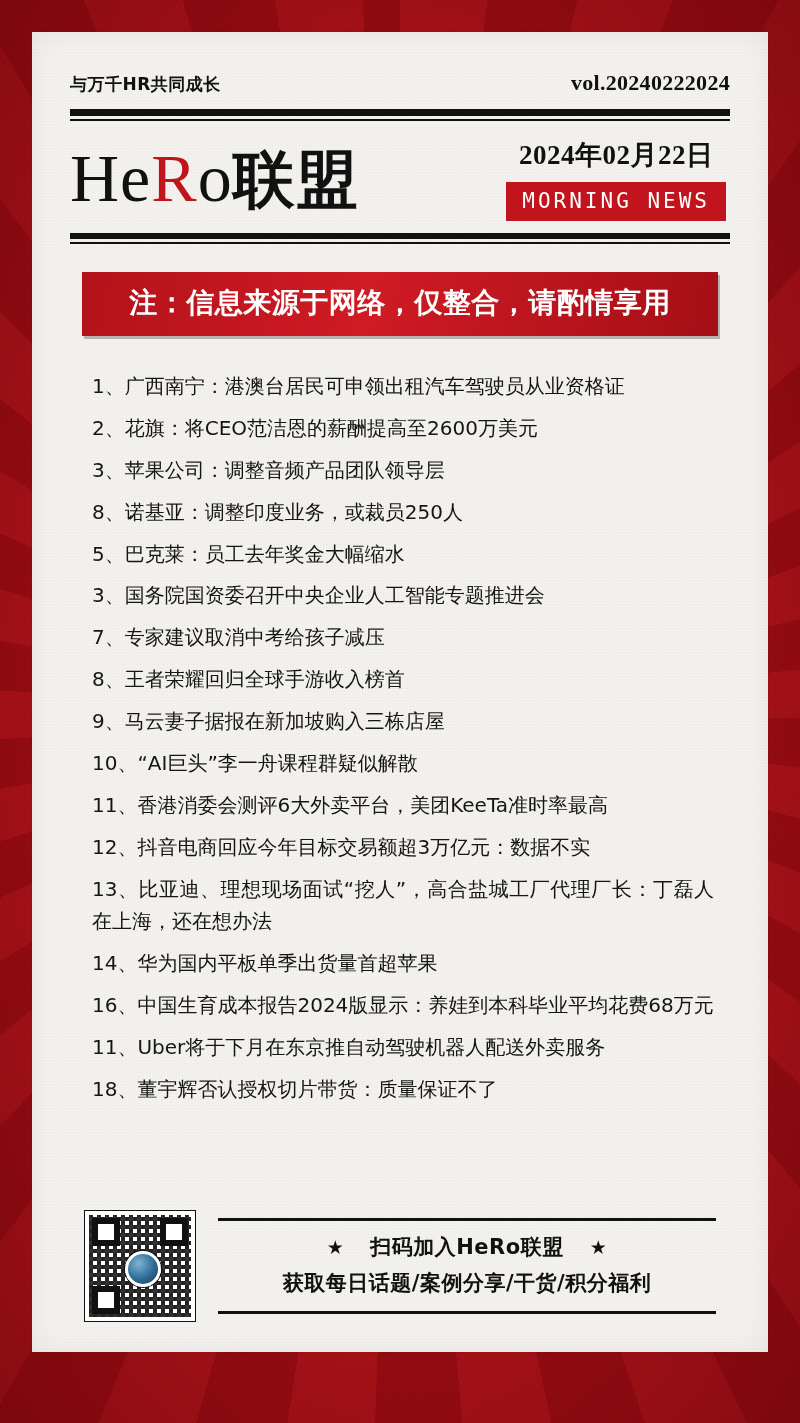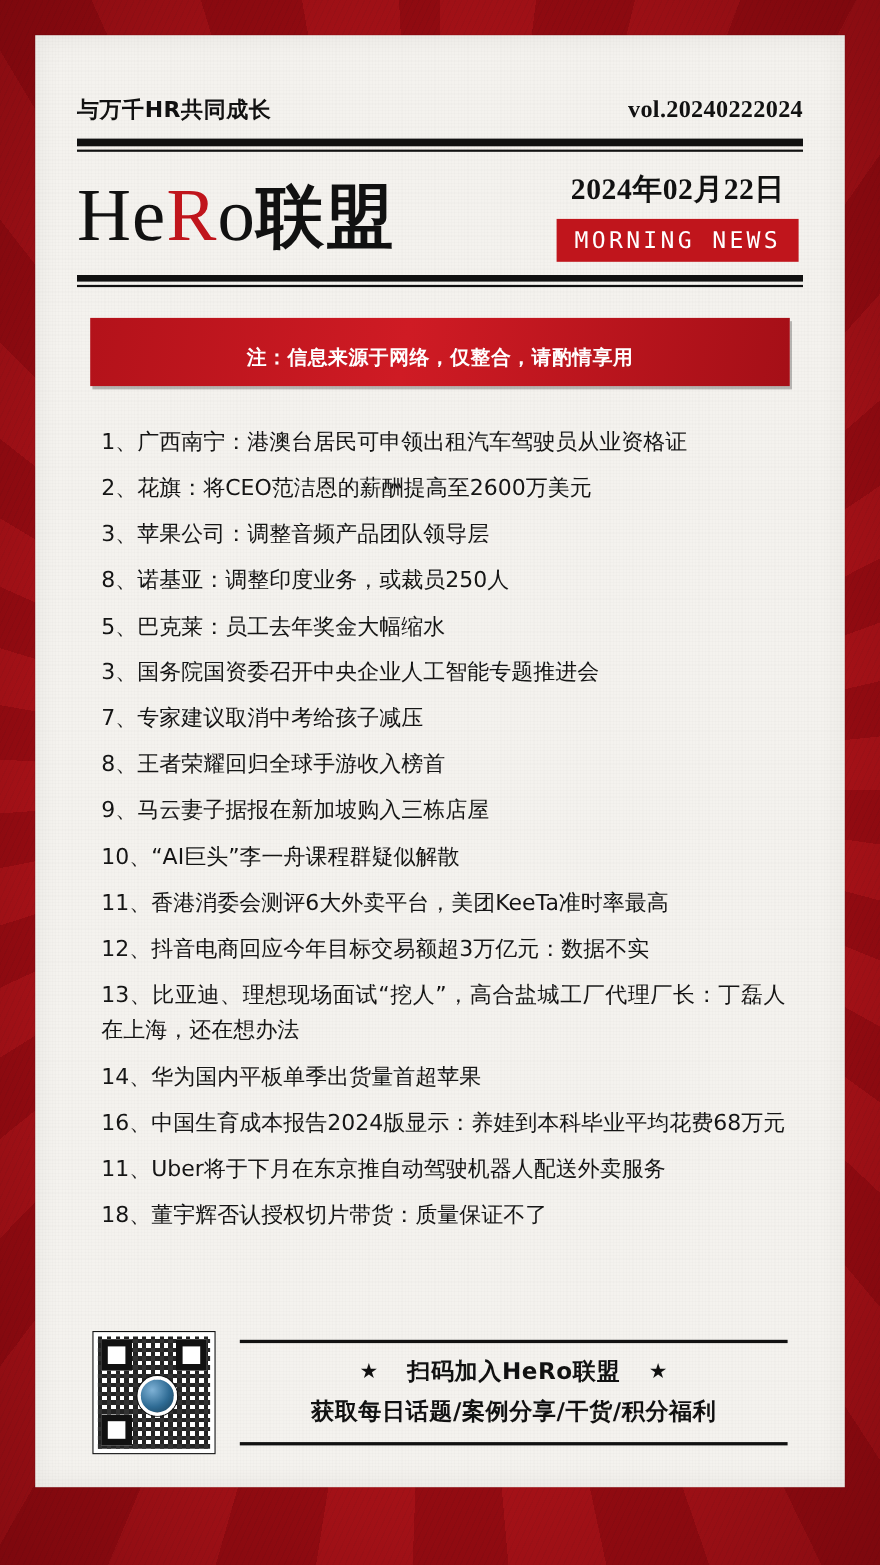--- a/index.html
+++ b/index.html
@@ -83,24 +83,23 @@
   
   .top-row {
     display: flex;
     align-items: baseline;
     justify-content: space-between;
     padding-top: 38px;
   }
   .slogan {
     font-family: "DejaVu Sans", sans-serif;
     font-weight: bold;
-    font-size: 20px;
-    letter-spacing: 0.5px;
-    color: #111;
-    margin-top: 16px;
+    font-size: 17px;
+    letter-spacing: 0.5px;
+    color: #111;
   }
   .vol {
     font-family: "Liberation Serif", serif;
     font-size: 22px;
     font-weight: bold;
     color: #111;
     letter-spacing: 0.3px;
   }
 
   .rule-thick {
@@ -173,23 +172,23 @@
   
   .notice-wrap {
     margin-top: 28px;
     padding: 0 12px;
   }
   .notice {
     background: linear-gradient(100deg, #b3121a 0%, #cf1b24 45%, #a50f17 100%);
     color: #ffffff;
     font-family: "DejaVu Sans", sans-serif;
     font-weight: bold;
-    font-size: 18px;
+    font-size: 28px;
     text-align: center;
-    padding: 24px 8px 14px 8px;
+    padding: 12px 8px 14px 8px;
     letter-spacing: 0.5px;
     box-shadow: 2px 3px 0 rgba(0,0,0,0.25);
   }
 
   
   .news {
     margin-top: 34px;
     padding: 0 16px 0 22px;
   }
   .news-item {

